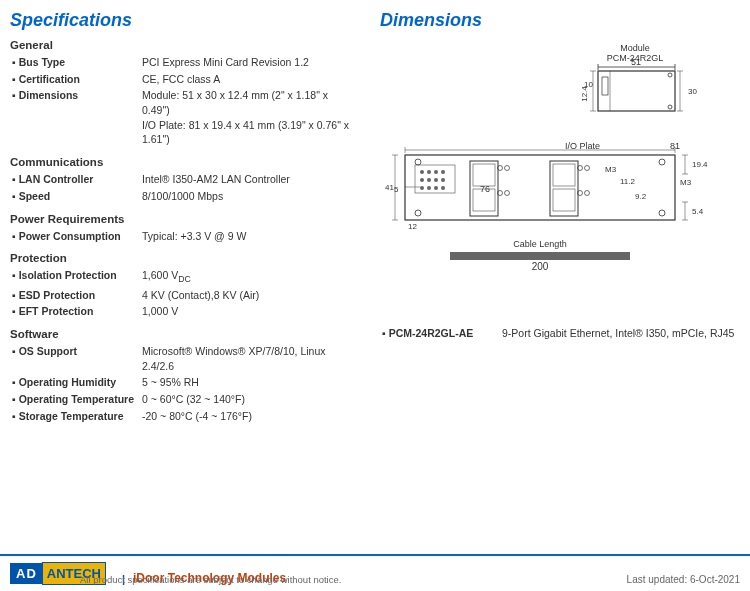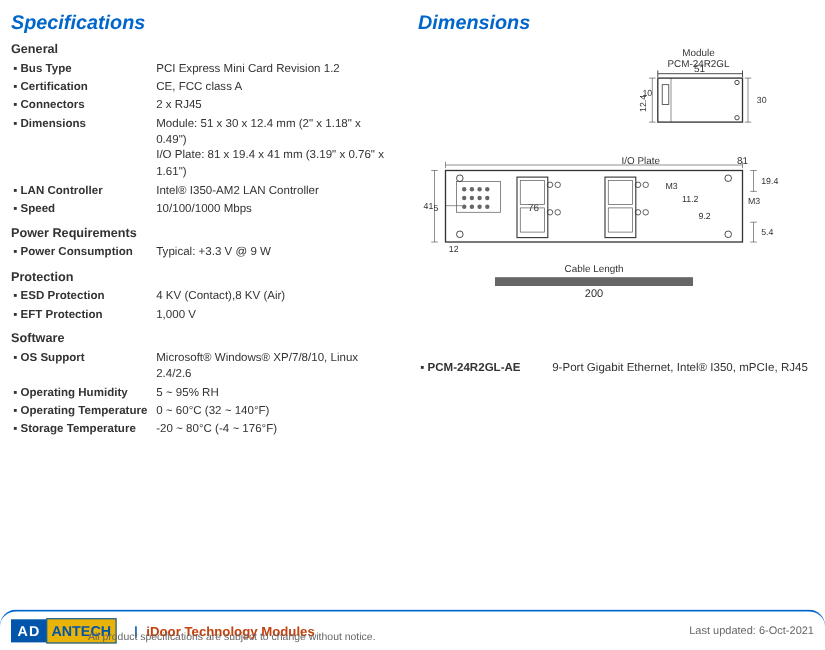--- a/index.html
+++ b/index.html
@@ -109,24 +109,23 @@
     }
 
     
     .footer {
       position: absolute;
       bottom: 0;
       left: 0;
       right: 0;
       border-top: 2px solid #0066cc;
       display: flex;
-      align-items: center;
+      align-items: flex-end;
       padding: 6px 10px;
       background: #fff;
-      border-radius: 15px;
     }
 
     .footer-logo {
       display: flex;
       align-items: center;
       margin-right: 16px;
     }
 
     .logo-adv {
       background: #0055aa;
@@ -182,56 +181,57 @@
       <tbody>
           <tr>
         <td>Bus Type</td>
         <td>PCI Express Mini Card Revision 1.2</td>
       </tr>
       <tr>
         <td>Certification</td>
         <td>CE, FCC class A</td>
       </tr>
       <tr>
-        <td>Connectors</td>
-        <td>2 x RJ45</td>
-      </tr>
-      <tr>
         <td>Dimensions</td>
         <td>Module: 51 x 30 x 12.4 mm (2" x 1.18" x 0.49")<br>I/O Plate: 81 x 19.4 x 41 mm (3.19" x 0.76" x 1.61")</td>
       </tr>
     </tbody>
       </table>
 
+    <div class="subsection-title">Communications</div>
     <table class="spec-table">
       <tbody>
           <tr>
         <td>LAN Controller</td>
         <td>Intel® I350-AM2 LAN Controller</td>
       </tr>
       <tr>
         <td>Speed</td>
-        <td>10/100/1000 Mbps</td>
+        <td>8/100/1000 Mbps</td>
       </tr>
     </tbody>
       </table>
 
     <div class="subsection-title">Power Requirements</div>
     <table class="spec-table">
       <tbody>
           <tr>
         <td>Power Consumption</td>
         <td>Typical: +3.3 V @ 9 W</td>
       </tr>
     </tbody>
       </table>
 
     <div class="subsection-title">Protection</div>
     <table class="spec-table">
       <tbody>
+          <tr>
+        <td>Isolation Protection</td>
+        <td>1,600 V<sub>DC</sub></td>
+      </tr>
       <tr>
         <td>ESD Protection</td>
         <td>4 KV (Contact),8 KV (Air)</td>
       </tr>
       <tr>
         <td>EFT Protection</td>
         <td>1,000 V</td>
       </tr>
     </tbody>
       </table>

